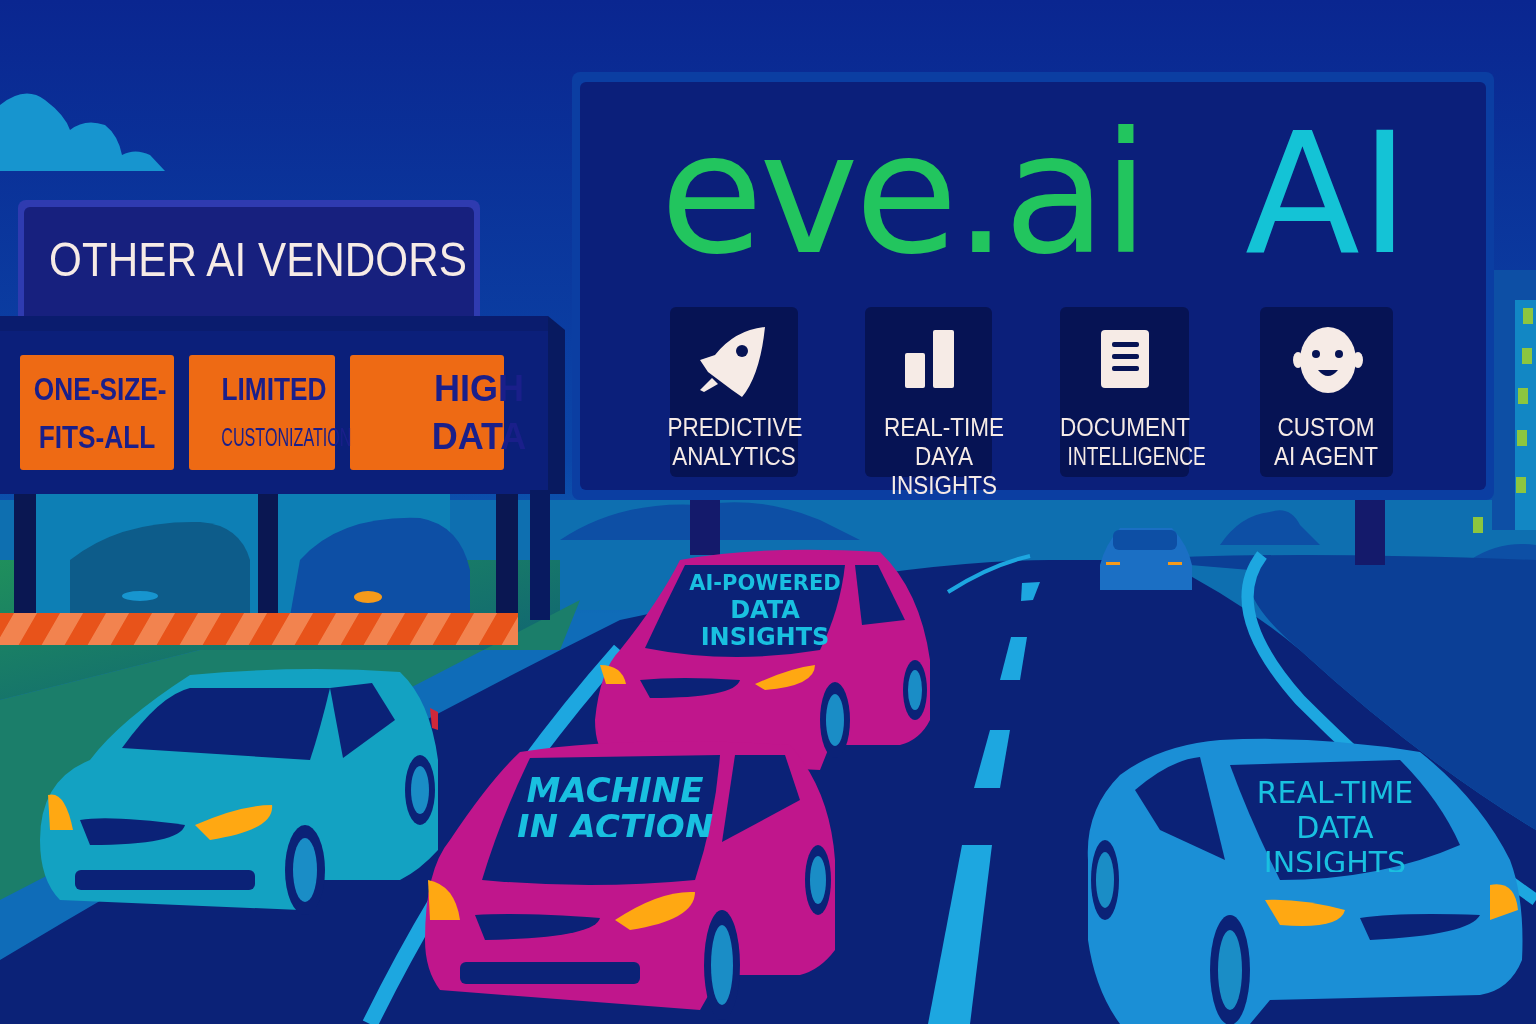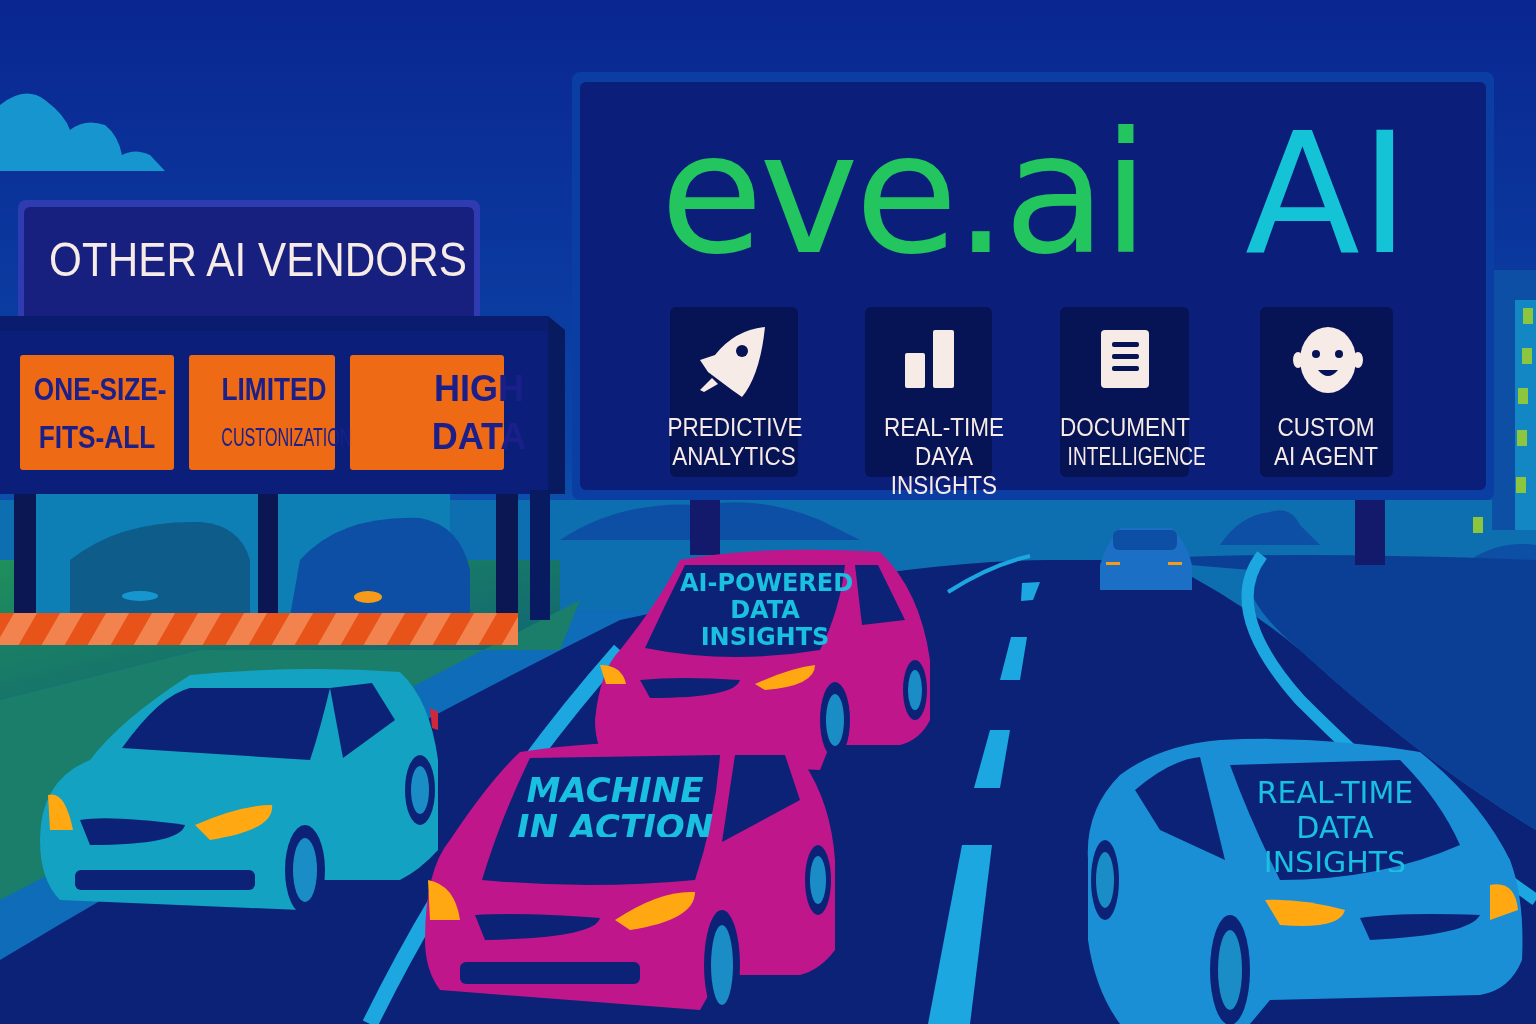--- a/index.html
+++ b/index.html
@@ -225,21 +225,21 @@
 <div class="txt feat-label" style="left:1050px;top:413px;width:150px;">
   <div>DOCUMENT</div>
   <div style="transform:scaleX(0.85);">INTELLIGENCE</div>
 </div>
 <div class="txt feat-label" style="left:1252px;top:413px;width:148px;">
   <div>CUSTOM</div>
   <div>AI AGENT</div>
 </div>
 
 <div class="txt car-text" style="left:680px;top:570px;width:170px;line-height:27px;">
-  <div style="font-size:24px;">AI-POWERED</div>
+  <div style="font-size:21px;">AI-POWERED</div>
   <div style="font-size:24px;">DATA</div>
   <div style="font-size:24px;height:22px;overflow:hidden;">INSIGHTS</div>
 </div>
 <div class="txt car-text" style="left:500px;top:772px;width:230px;font-size:34px;line-height:37px;font-style:italic;">
   <div>MACHINE</div>
   <div style="height:28px;overflow:hidden;text-decoration:underline;">IN ACTION</div>
 </div>
 <div class="txt car-text" style="left:1235px;top:775px;width:200px;font-size:30px;line-height:35px;font-weight:normal;">
   <div>REAL-TIME</div>
   <div>DATA</div>

